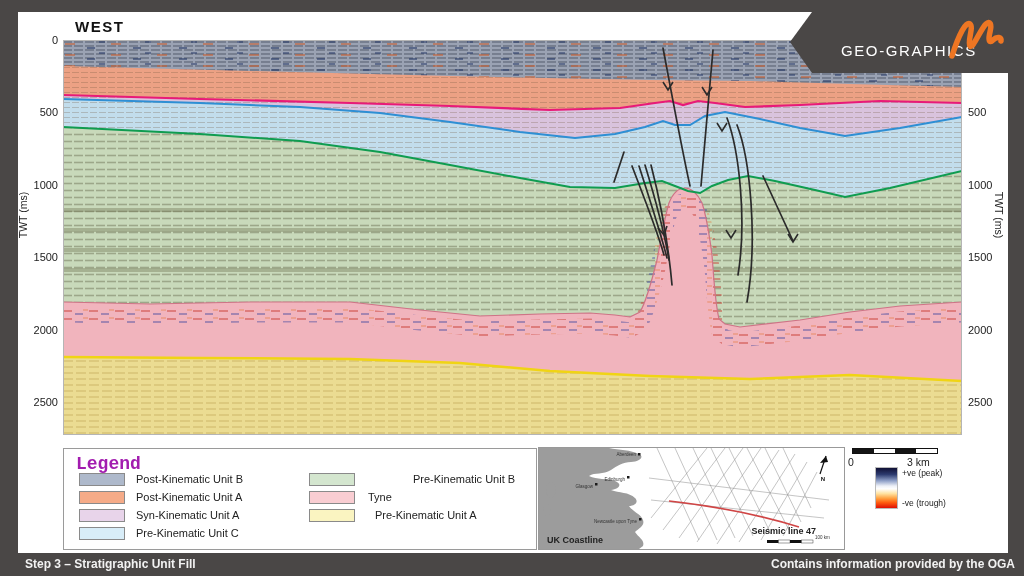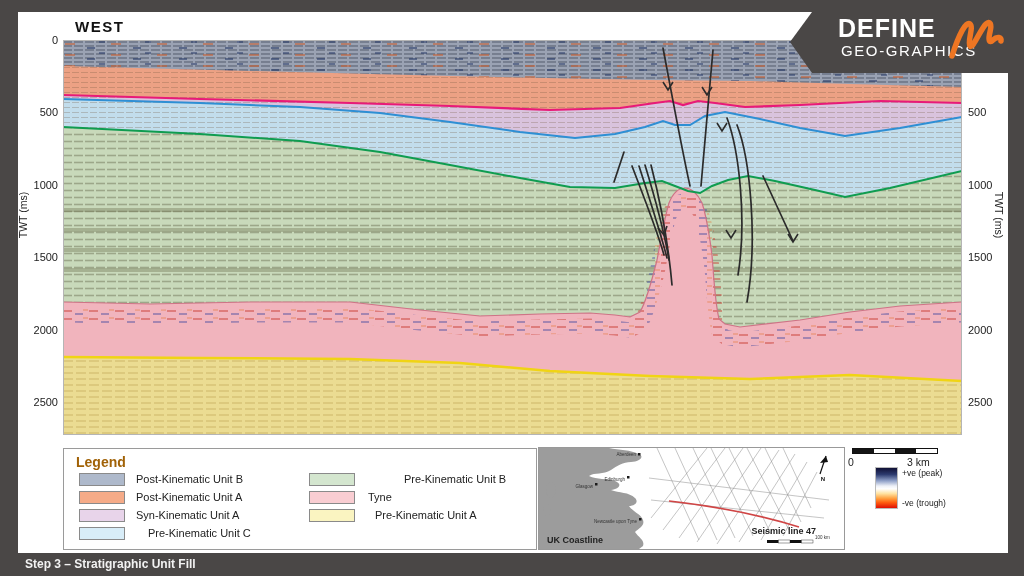--- a/index.html
+++ b/index.html
@@ -7,21 +7,21 @@
          font-family:"Liberation Sans",sans-serif;}
   #panel{position:absolute;left:18px;top:12px;width:990px;height:541px;background:#ffffff;}
   .abs{position:absolute;}
   .tick{position:absolute;font-size:11px;color:#222;line-height:12px;}
   .tickL{width:40px;text-align:right;left:0;}
   .tickR{left:950px;text-align:left;width:40px;}
   .axtitle{position:absolute;font-size:10.5px;color:#222;white-space:nowrap;}
   #west{position:absolute;left:57px;top:6px;font-size:15px;font-weight:bold;letter-spacing:1.5px;color:#111;}
   #legendbox{position:absolute;left:45px;top:436px;width:474px;height:102px;background:#fff;
              border:1.5px solid #9a9a9a;box-sizing:border-box;}
-  #legendbox .ltitle{position:absolute;left:12px;top:5px;font-size:14px;font-weight:bold;color:#a16207;}
+  #legendbox .ltitle{position:absolute;left:12px;top:5px;font-size:18px;font-weight:bold;color:#a21caf;font-family:Liberation Mono, monospace;}
   .lrow-swatch{position:absolute;width:46px;height:13px;border:1px solid #8a8a8a;box-sizing:border-box;}
   .lrow-label{position:absolute;font-size:11px;color:#222;line-height:13px;white-space:nowrap;}
   #mapbox{position:absolute;left:520px;top:435px;width:307px;height:103px;background:#fff;
           border:1px solid #999;box-sizing:border-box;}
   #scalebar{position:absolute;left:834px;top:436px;width:86px;height:6px;border:1px solid #111;
             box-sizing:border-box;display:flex;}
   #scalebar div{flex:1;}
   .sb-b{background:#151515;} .sb-w{background:#ffffff;}
   .sblabel{position:absolute;font-size:10.5px;color:#222;}
   #colorbar{position:absolute;left:857px;top:455px;width:21px;height:40px;border:1px solid #bbb;
@@ -163,23 +163,23 @@
 
     <div id="legendbox">
       <div class="ltitle">Legend</div>
       <div class="lrow-swatch" style="left: 15px; top: 24px; background: rgb(174, 185, 203);"></div>
       <div class="lrow-label" style="left:72px;top:24px;">Post-Kinematic Unit B</div>
       <div class="lrow-swatch" style="left: 15px; top: 42px; background: rgb(245, 171, 136);"></div>
       <div class="lrow-label" style="left:72px;top:42px;">Post-Kinematic Unit A</div>
       <div class="lrow-swatch" style="left: 15px; top: 60px; background: rgb(232, 212, 234);"></div>
       <div class="lrow-label" style="left:72px;top:60px;">Syn-Kinematic Unit A</div>
       <div class="lrow-swatch" style="left: 15px; top: 78px; background: rgb(216, 237, 248);"></div>
-      <div class="lrow-label" style="left:72px;top:78px;margin-left:12px;">Pre-Kinematic Unit C</div>
+      <div class="lrow-label" style="left:72px;top:78px;">Pre-Kinematic Unit C</div>
       <div class="lrow-swatch" style="left: 245px; top: 24px; background: rgb(212, 230, 207);"></div>
-      <div class="lrow-label" style="left:304px;top:24px;padding-left:36px;">Pre-Kinematic Unit B</div>
+      <div class="lrow-label" style="left:313px;top:24px;padding-left:36px;">Pre-Kinematic Unit B</div>
       <div class="lrow-swatch" style="left: 245px; top: 42px; background: rgb(249, 205, 210);"></div>
       <div class="lrow-label" style="left:304px;top:42px;">Tyne</div>
       <div class="lrow-swatch" style="left: 245px; top: 60px; background: rgb(250, 244, 193);"></div>
       <div class="lrow-label" style="left:304px;top:60px;padding-left:7px;">Pre-Kinematic Unit A</div>
     </div>
 
     <div id="mapbox">
       <svg width="305" height="101" viewBox="0 0 305 101">
         <g fill="#9c9c9c">
           <path d="M0,0 L70,0 C80,2 92,2 100,6 C106,9 100,14 92,14 C84,14 78,18 72,22 C64,27 56,24 50,28 C58,32 68,30 76,33 C84,36 80,41 72,42 C80,45 90,44 96,50 C100,54 96,58 90,58 C94,64 102,66 104,72 C106,78 100,80 96,84 C100,90 106,92 104,98 L100,101 L0,101 Z"></path>
@@ -251,24 +251,24 @@
     <div class="cblabel" style="left:884px;top:456px;">+ve (peak)</div>
     <div class="cblabel" style="left:884px;top:486px;">-ve (trough)</div>
 
   </div>
 
   <div id="logo">
     <svg class="abs" style="left:0;top:0;" width="222" height="78" viewBox="0 0 222 78">
       <polygon points="2,42 24,12 222,12 222,73 24,73" fill="#4a4746"></polygon>
       <rect x="24" y="0" width="198" height="14" fill="#4a4746"></rect>
     </svg>
-    <div class="ltxt" id="logo-define">DEFINE</div>
     <div class="ltxt" id="logo-geo">GEO-GRAPHICS</div>
     <svg class="abs" style="left:158px;top:12px;" width="60" height="54" viewBox="0 0 60 54">
       <path d="M6,44 C13,22 20,9 24,12 C28,15 21,30 24,34 C27,37 34,18 40,12 C44,8 46,12 44,20 C42,28 43,32 47,28 C51,24 56,25 55,29" fill="none" stroke="#ee7623" stroke-width="5.5" stroke-linecap="round" stroke-linejoin="round"></path>
     </svg>
   </div>
 
   <div id="footer">
     <div class="ftext" style="left:25px;text-align:right;">Step 3 – Stratigraphic Unit Fill</div>
+    <div class="ftext" style="right:9px;">Contains information provided by the OGA</div>
   </div>
 
 </div>
 
 </body></html>

